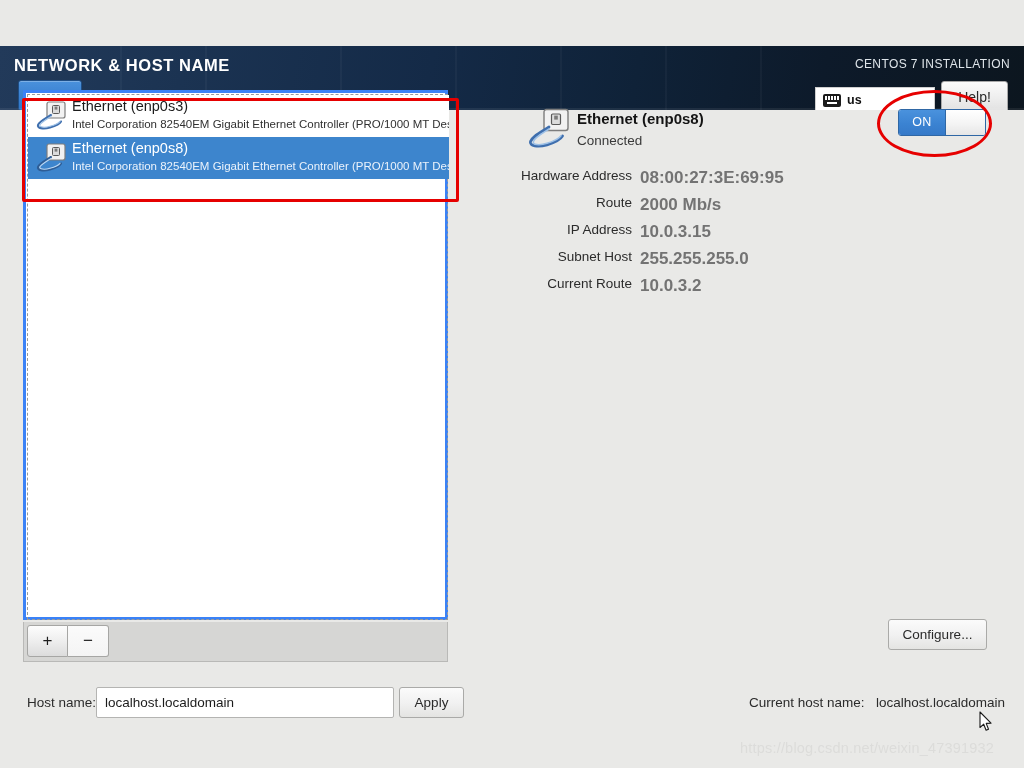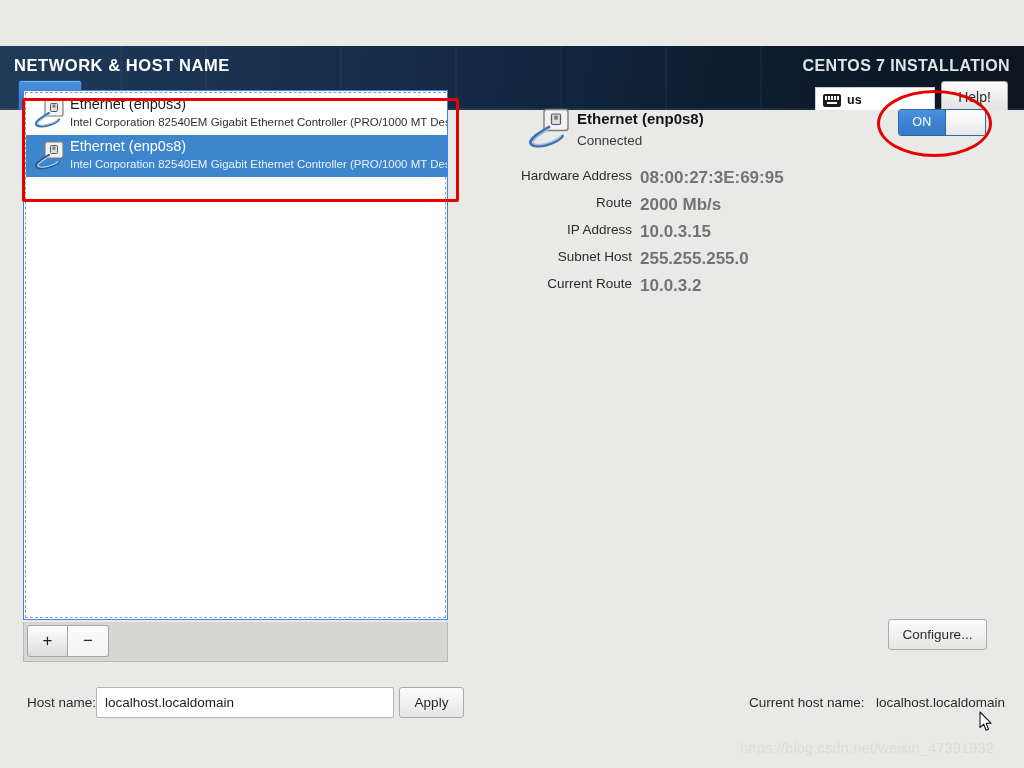--- a/index.html
+++ b/index.html
@@ -49,22 +49,22 @@
     color: #ffffff;
     font-size: 13.5px;
     line-height: 29px;
     text-align: center;
     cursor: pointer;
     box-shadow: inset 0 1px 0 rgba(255,255,255,0.28);
   }
   #install-label {
     position: absolute; right: 14px; top: 11px;
     color: #dfe5ea;
-    font-size: 16px;
-    font-weight: 700;
+    font-size: 12px;
+    font-weight: 400;
     letter-spacing: 0.4px;
     text-align: right;
   }
   #layout-indicator {
     position: absolute; left: 815px; top: 41px;
     width: 120px; height: 26px;
     background: #ffffff;
     border: 1px solid #cfcfcf;
     display: flex; align-items: center;
     padding-left: 7px;
@@ -104,21 +104,21 @@
     line-height: 30px;
     text-align: center;
     cursor: pointer;
   }
 
   
   #device-list-frame {
     position: absolute; left: 23px; top: 90px;
     width: 425px; height: 530px;
     background: #ffffff;
-    border: 1px solid #3b82f6;
+    border: 3px solid #3b82f6;
   }
   #device-list-focus {
     position: absolute; left: 1px; top: 1px;
     width: 421px; height: 526px;
     border: 1px dashed #9a9a9a;
     pointer-events: none;
   }
   #device-list {
     position: absolute; left: 2px; top: 2px;
     width: 421px; height: 526px;

